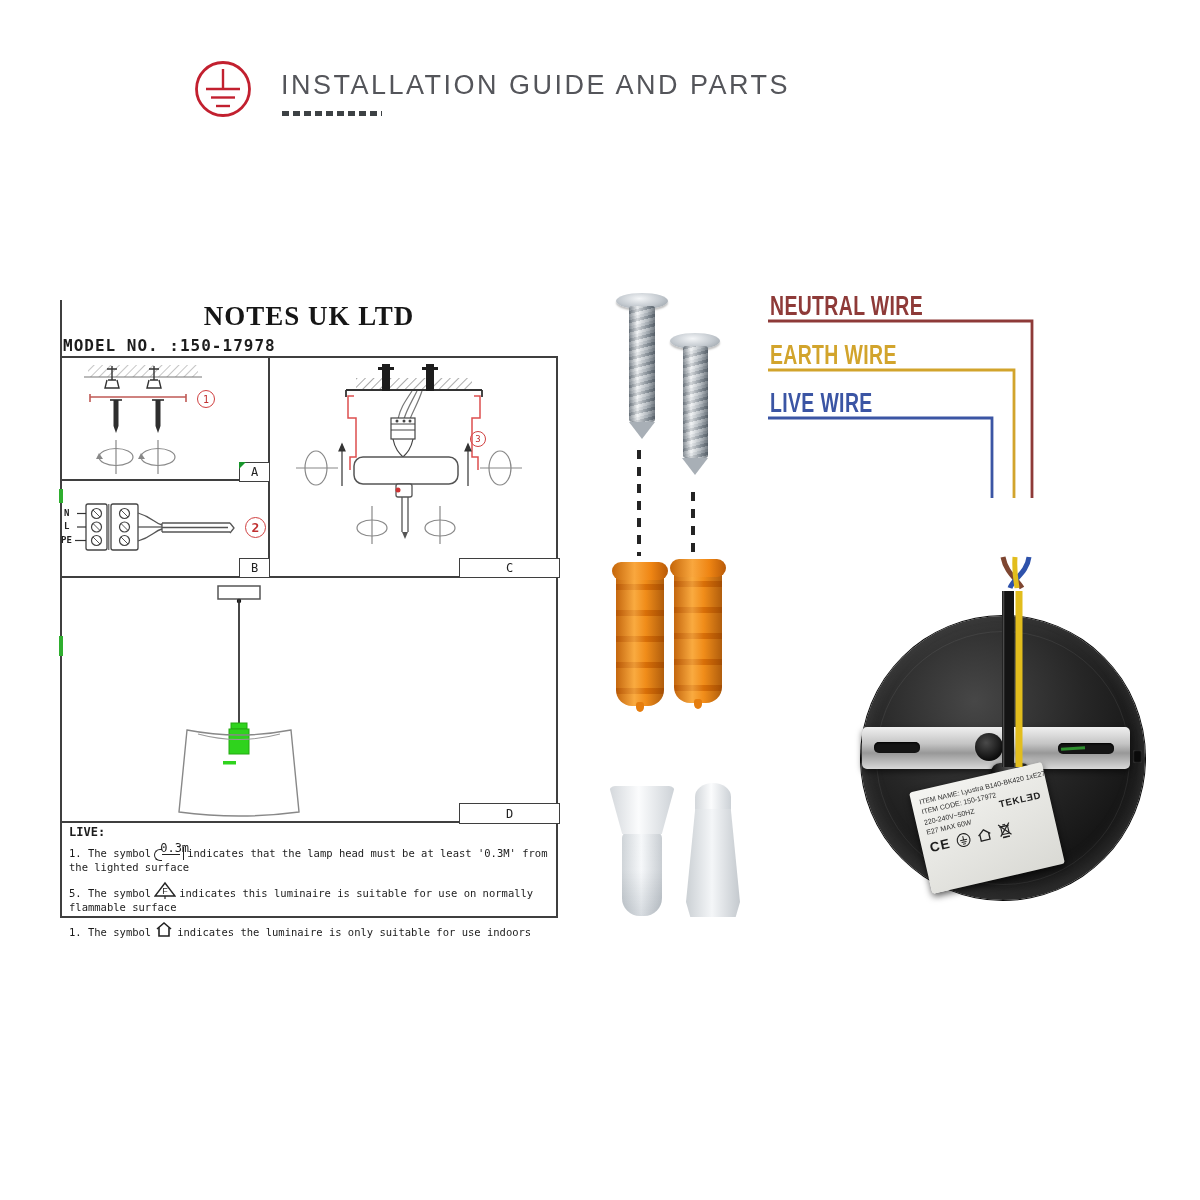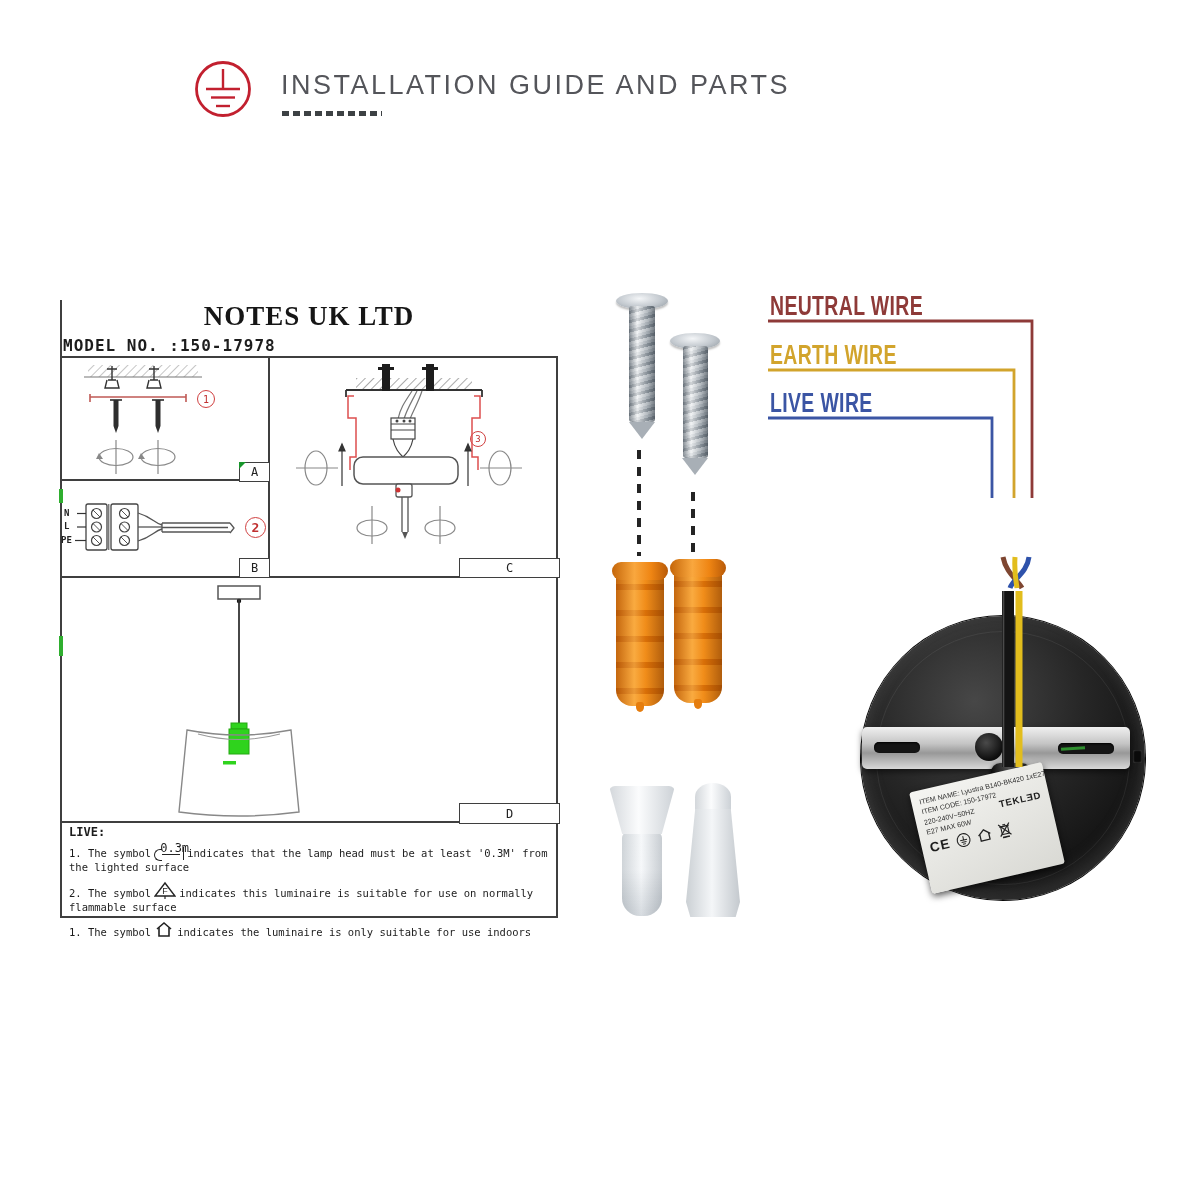--- a/index.html
+++ b/index.html
@@ -312,21 +312,21 @@
     <div class="notes-title">LIVE:</div>
     <div class="note">
       <span>1. The symbol</span><span class="sym sym03">
           <span class="s-txt">0.3m</span>
           <span class="s-cup"></span>
           <span class="s-line"></span>
           <span class="s-bar"></span>
         </span><span>indicates that the lamp head must be at least '0.3M' from the lighted surface</span>
     </div>
     <div class="note">
-      <span>2. The symbol</span><span class="sym">
+      <span>5. The symbol</span><span class="sym">
           <svg width="22" height="18" viewBox="0 0 22 18">
             <polygon points="11,2 21,15 1,15" fill="none" stroke="#222" stroke-width="1.4"></polygon>
             <line x1="11" y1="15" x2="11" y2="18" stroke="#222" stroke-width="1.2"></line>
             <text x="11" y="13" text-anchor="middle" font-size="9" fill="#222" font-family="Liberation Sans,sans-serif">F</text>
           </svg>
         </span><span>indicates this luminaire is suitable for use on normally flammable surface</span>
     </div>
     <div class="note">
       <span>1. The symbol</span><span class="sym">
           <svg width="20" height="17" viewBox="0 0 20 17">

